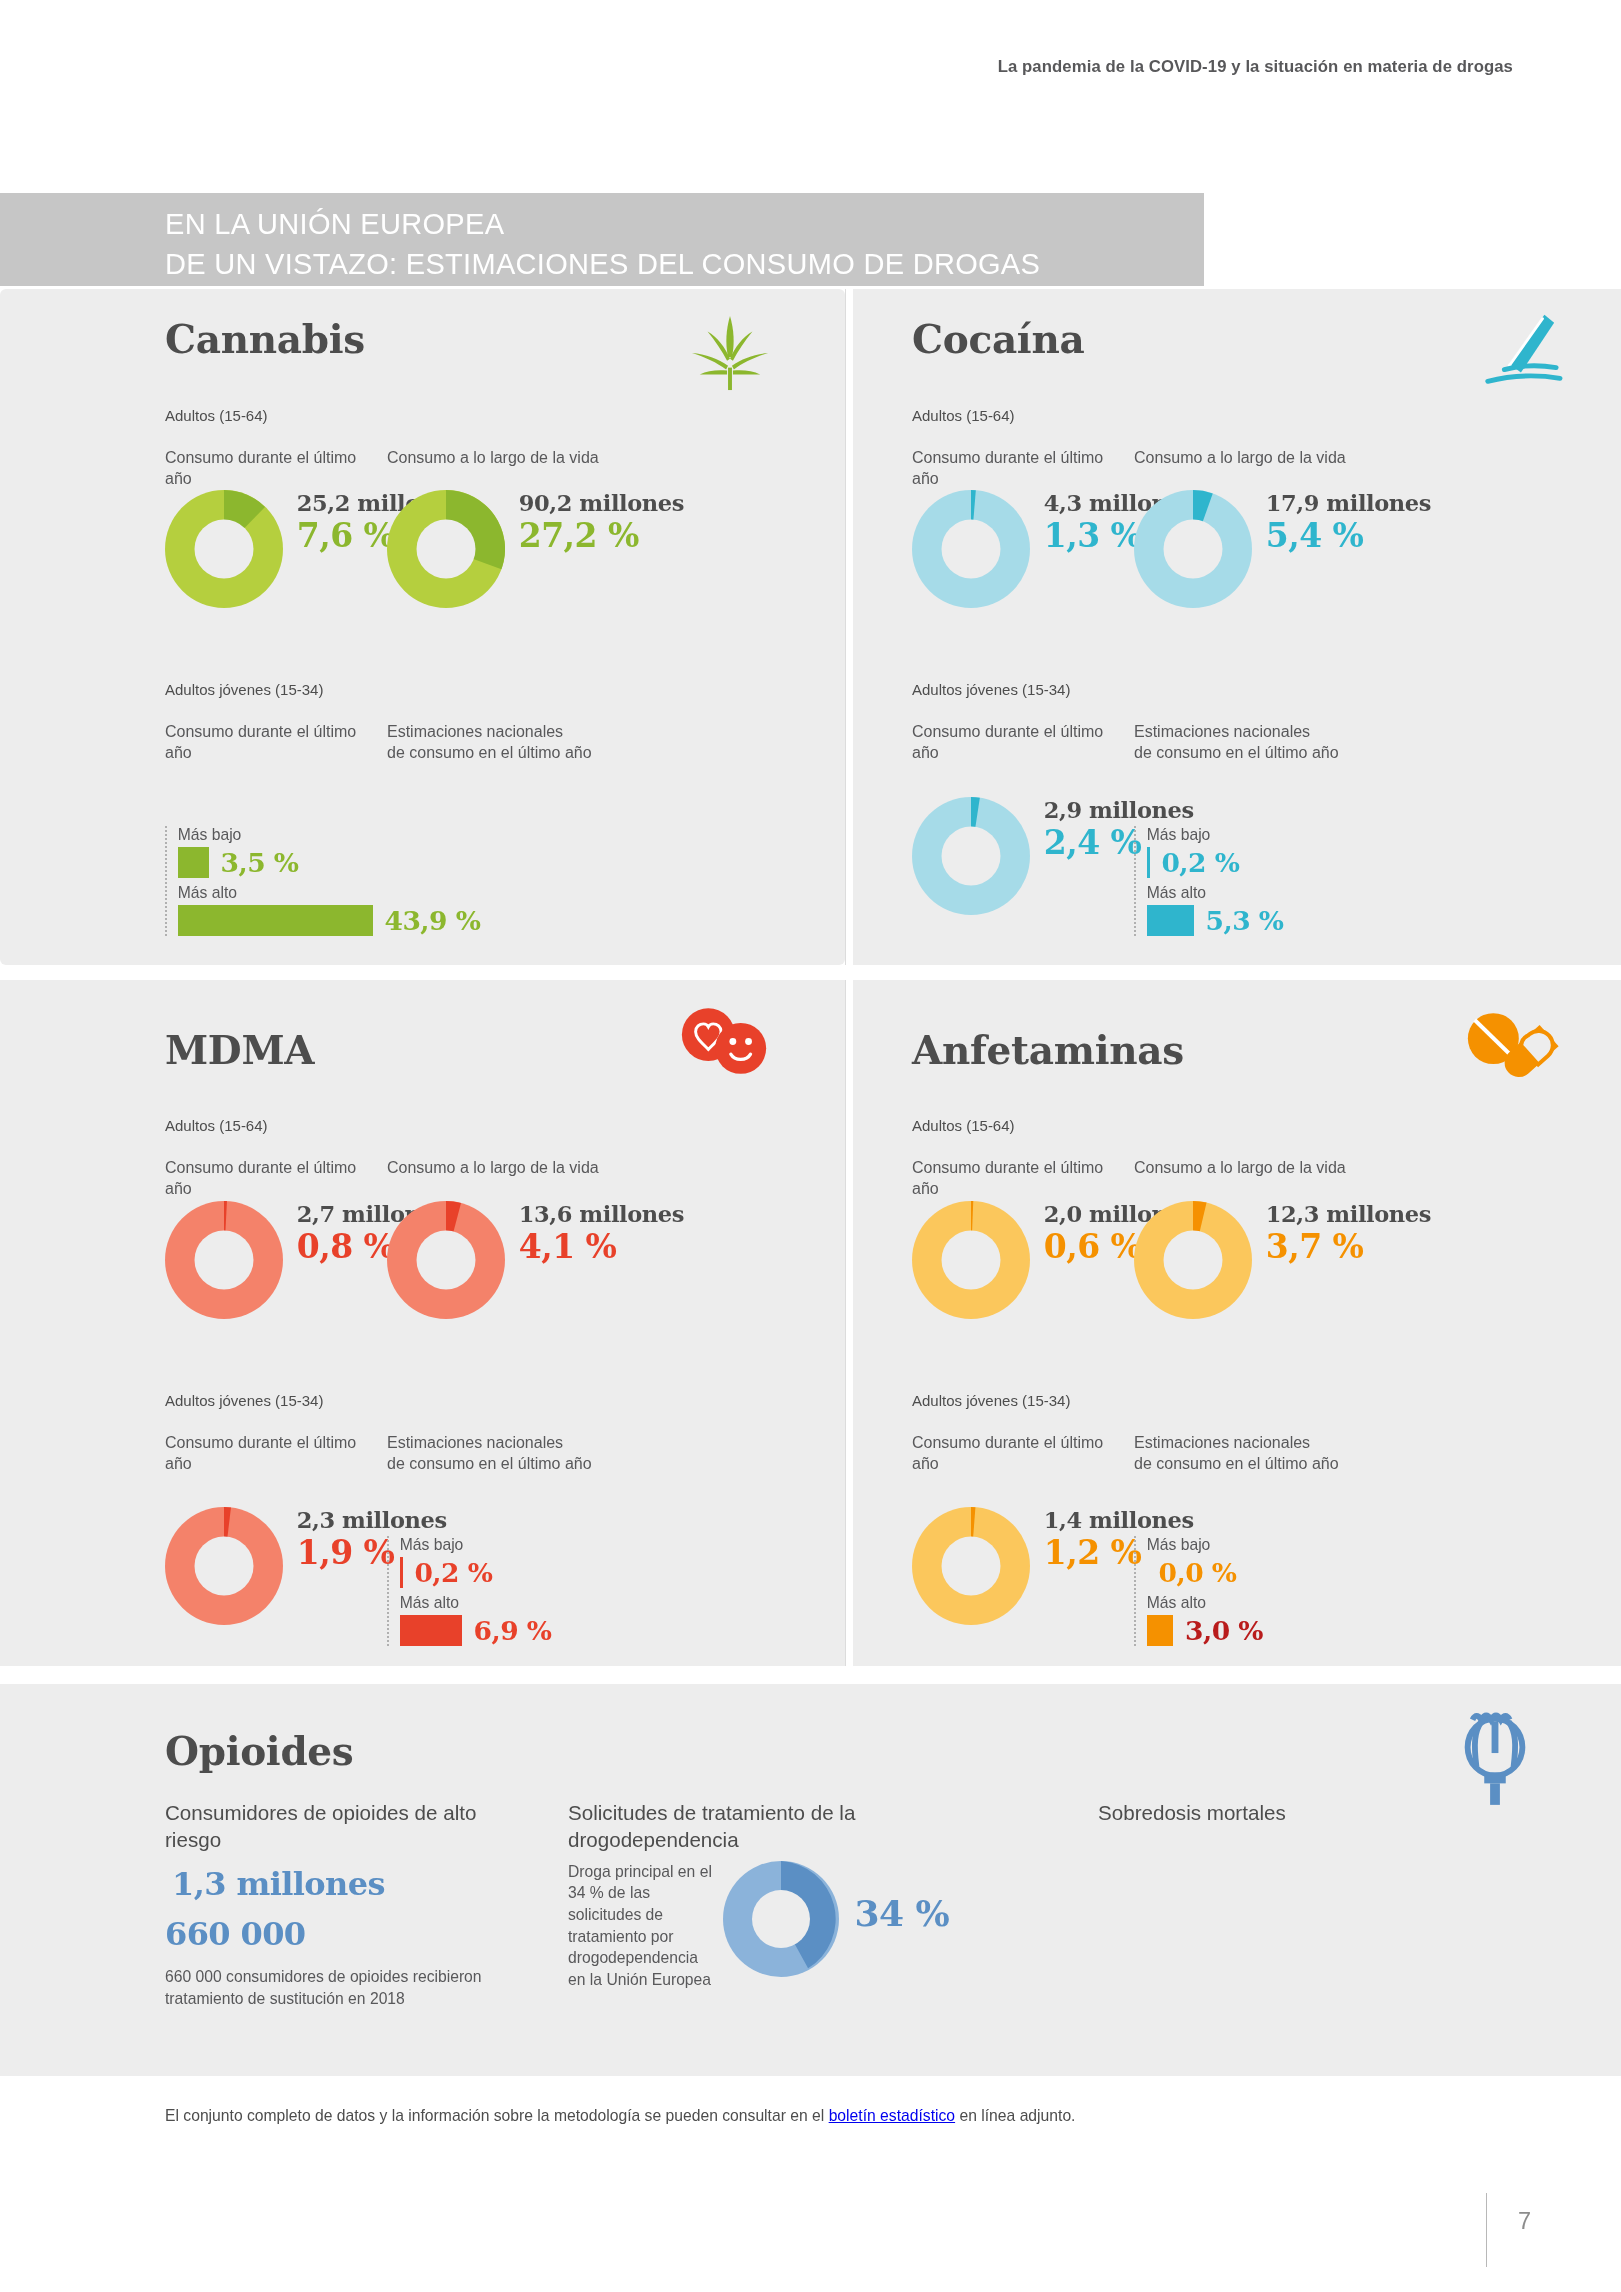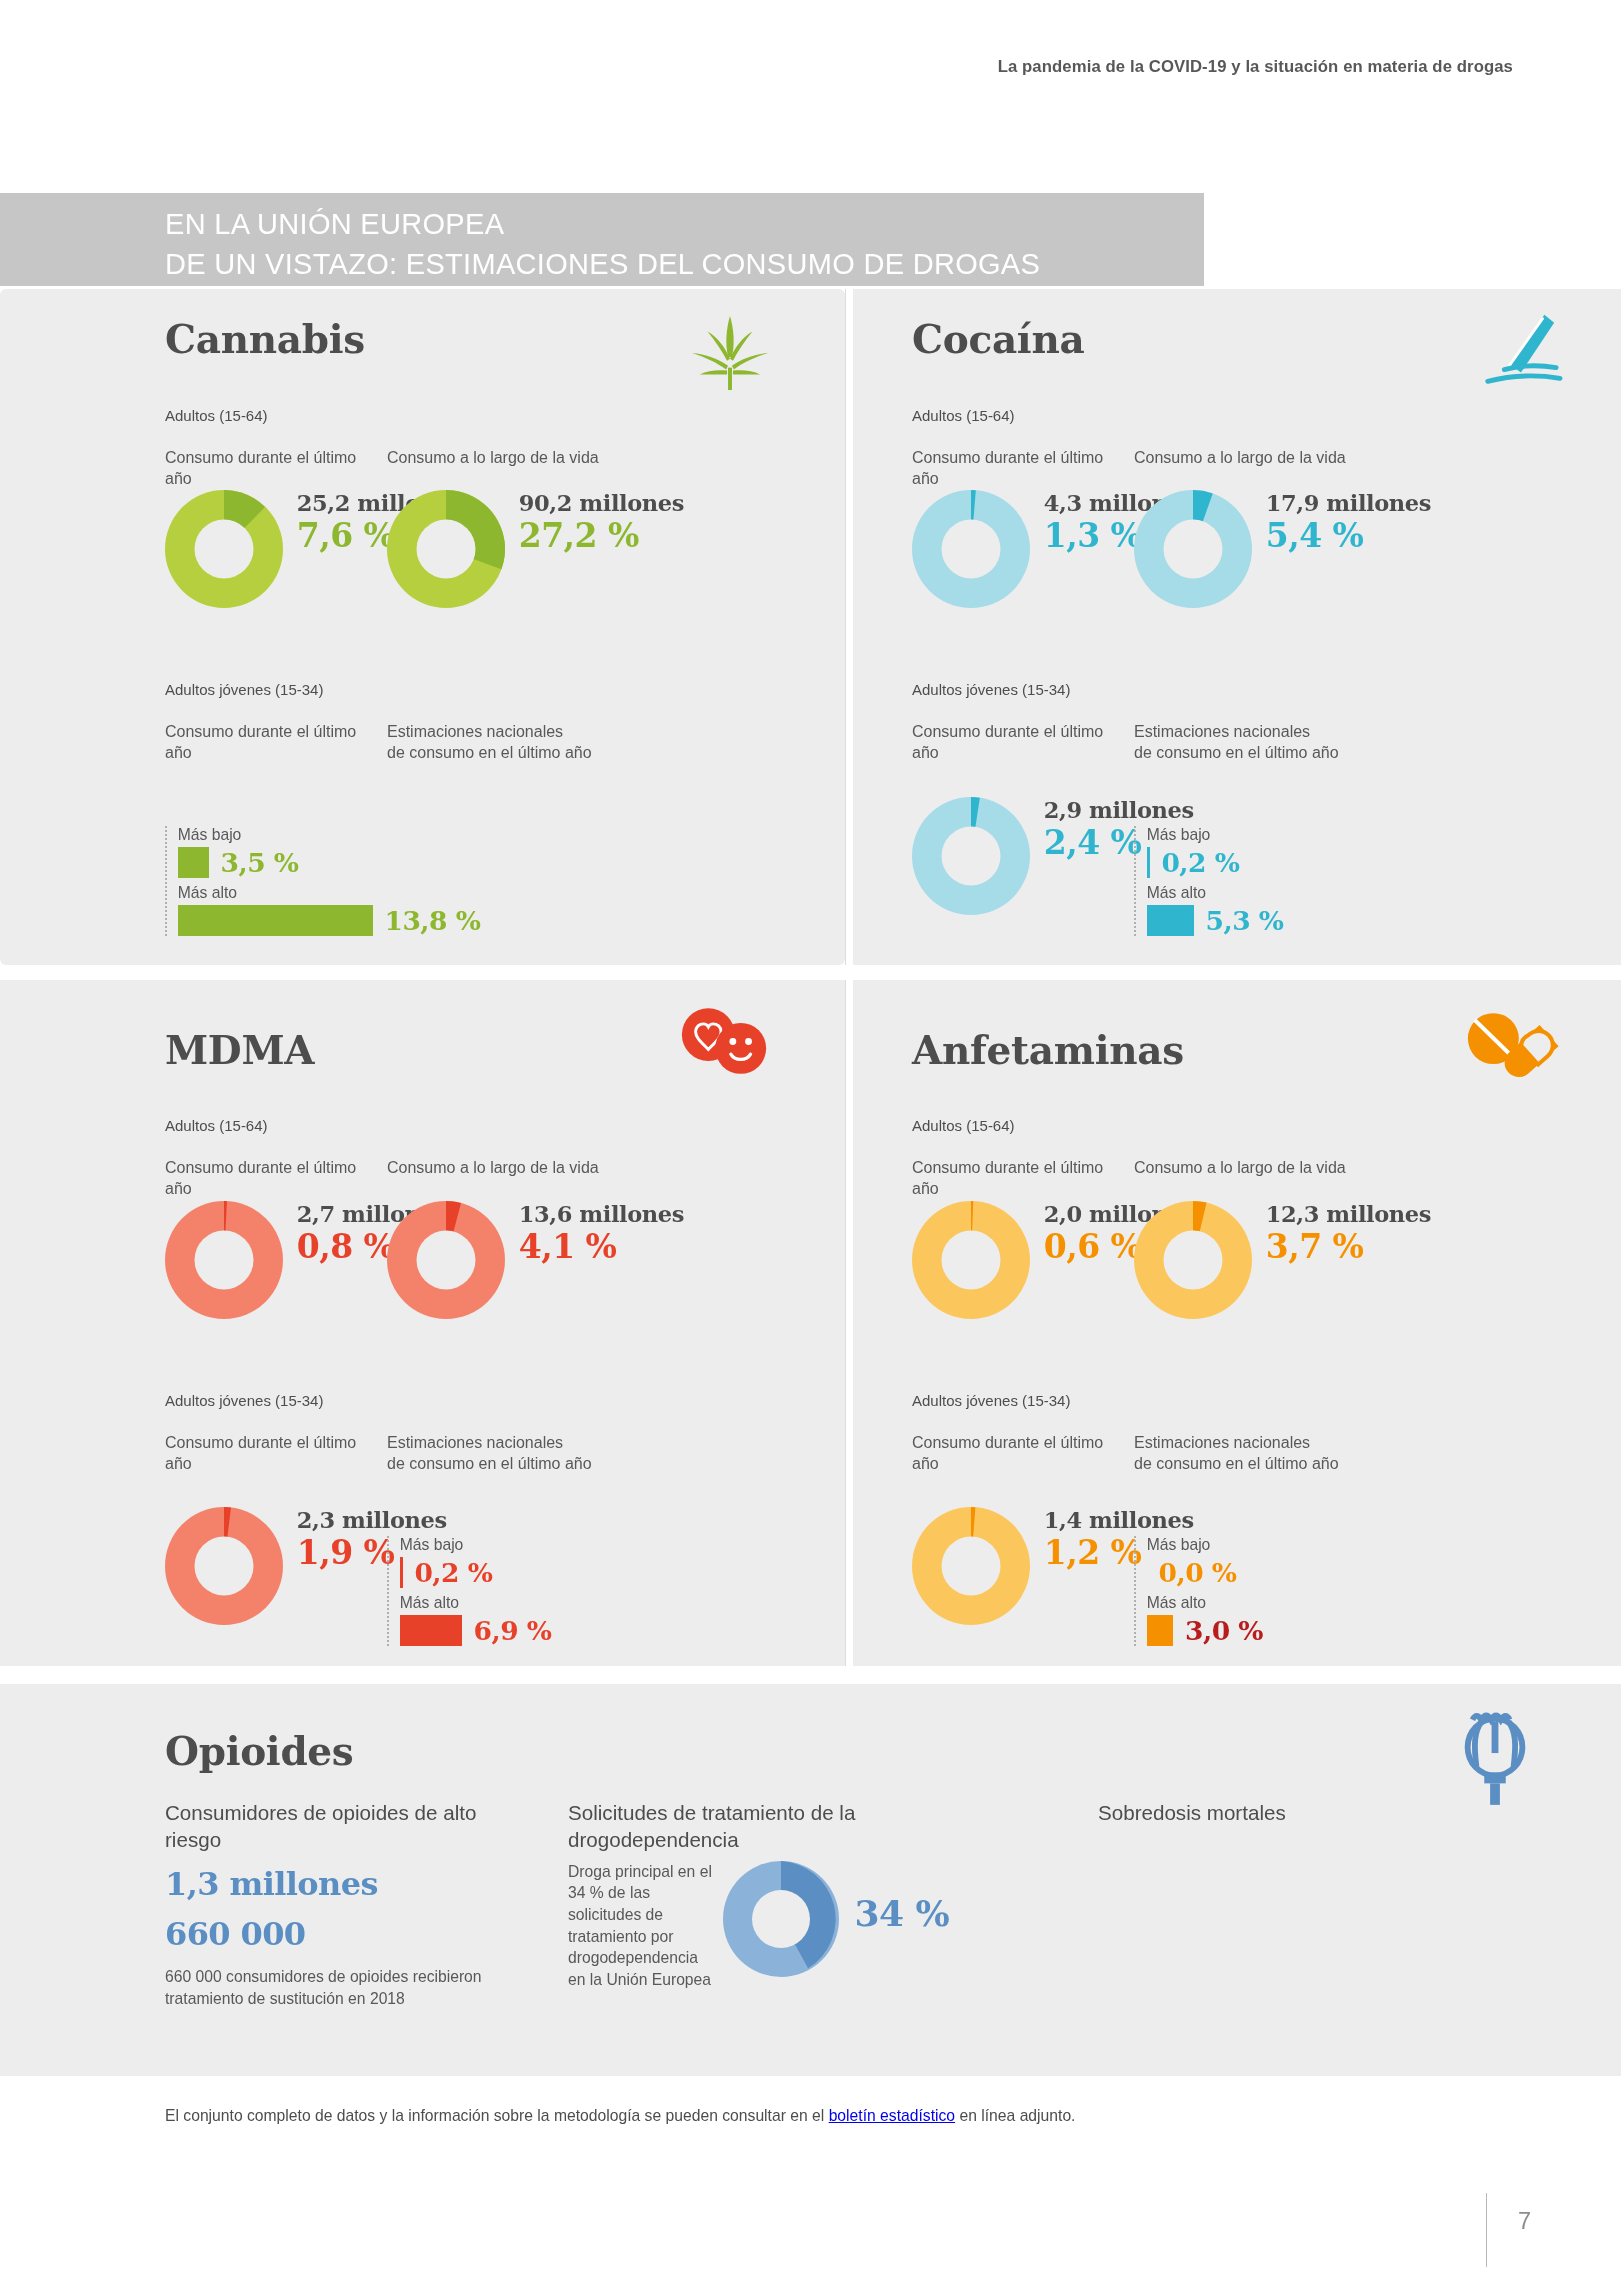--- a/index.html
+++ b/index.html
@@ -219,21 +219,21 @@
       <div style="display:flex;">
         <div class="natest" style="margin-top:29px;">
           <div class="cap">Más bajo</div>
           <div class="barline">
             <div class="bar" style="width:31px;background:#8cb72e;"></div>
             <div class="barval" style="color:#8cb72e">3,5 %</div>
           </div>
           <div class="cap" style="margin-top:5.9px;">Más alto</div>
           <div class="barline">
             <div class="bar" style="width:195px;background:#8cb72e;"></div>
-            <div class="barval" style="color:#8cb72e">13,8 %</div>
+            <div class="barval" style="color:#8cb72e">43,9 %</div>
           </div>
         </div>
       </div>
     </div>
   </div>
 
   <div class="panel" id="panel-cocaina">
     <div class="panel-inner" style="top:27.4px;">
       <div class="drug-title">Cocaína</div>
     </div>
@@ -553,21 +553,21 @@
           <path d="M59 18 C66 28 67 40 64 64"></path>
           <path d="M45 18 L45 50" stroke-width="7"></path>
         </g>
         <rect x="34" y="70" width="22" height="11" fill="#5b8fc4"></rect>
         <rect x="40" y="81" width="10" height="22" fill="#5b8fc4"></rect>
       </svg>
     </div>
 
     <div style="position:absolute;left:165px;top:116px;width:353px;">
       <div class="op-head">Consumidores de opioides de alto riesgo</div>
-      <div class="op-big" style="margin-top:11.8px;">1,3 millones</div>
+      <div class="op-big" style="margin-top:11.8px;margin-left:7px;">1,3 millones</div>
       <div class="op-big" style="margin-top:11.8px;">660 000</div>
       <div class="op-note" style="margin-top:13.7px;">660 000 consumidores de opioides recibieron tratamiento de sustitución en 2018</div>
     </div>
 
     <div style="position:absolute;left:568px;top:116px;width:461px;">
       <div class="op-head">Solicitudes de tratamiento de la drogodependencia</div>
       <div style="display:flex;align-items:flex-start;margin-top:7.8px;">
         <div class="op-desc" style="width:149px;">Droga principal en el 34 % de las solicitudes de tratamiento por drogodependencia en la Unión Europea</div>
         <div class="donut" style="margin-left:5.9px;">
           <svg width="116" height="116" viewBox="0 0 120 120">

